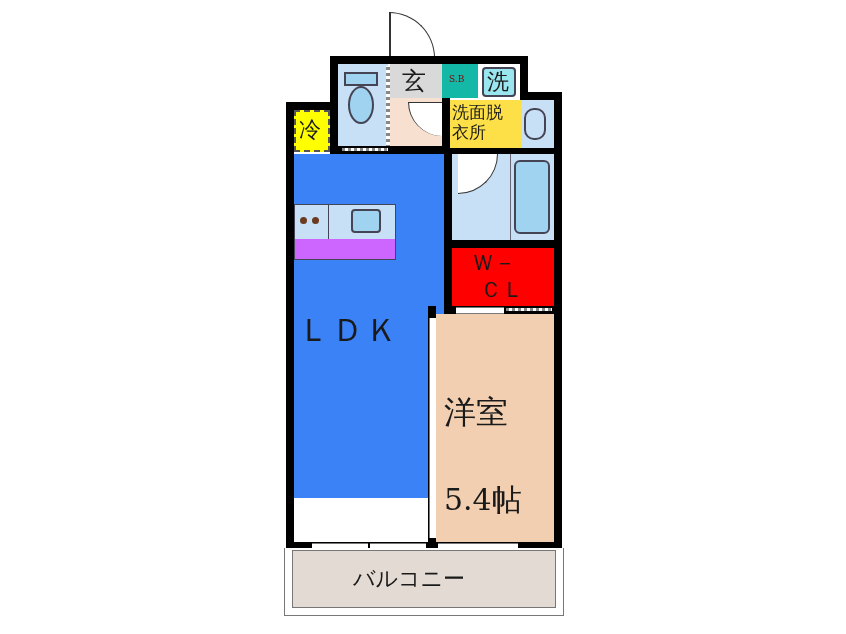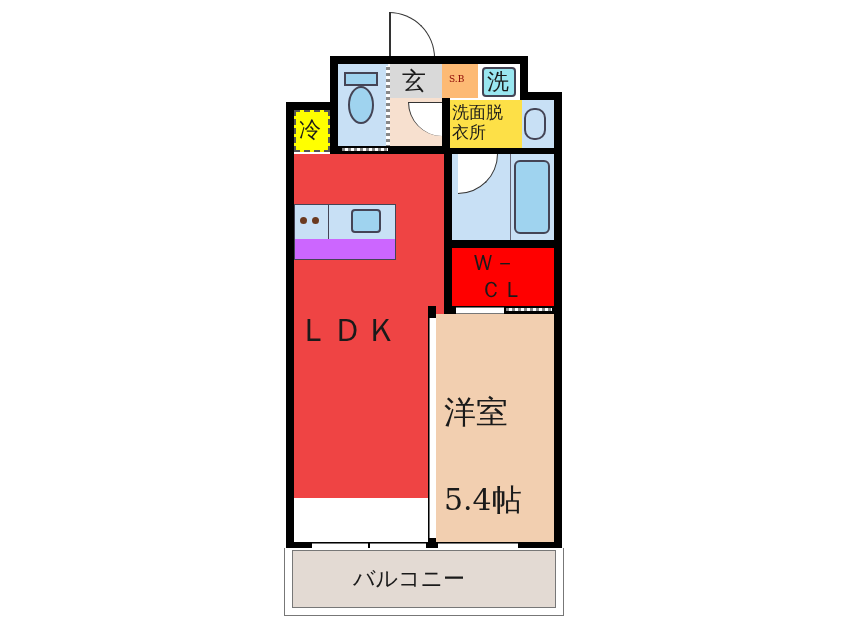--- a/index.html
+++ b/index.html
@@ -40,21 +40,21 @@
 <div class="abs wall" style="left:338px;top:146px;width:108px;height:8px;"></div>
 <div class="dots" style="left:342px;top:148px;width:46px;height:3px;"></div>
 
 <div class="abs" style="left:390px;top:64px;width:52px;height:34px;background:#d9d9d9;">
   <span class="label" style="left:12px;top:5px;font-size:24px;">玄</span>
 </div>
 <div class="abs" style="left:390px;top:98px;width:52px;height:48px;background:#f7e0cf;">
   <div class="abs" style="left:18px;top:4px;width:34px;height:34px;border-top:1px solid #333;border-left:1px solid #333;border-top-left-radius:0;border-bottom-left-radius:34px;background:#fff;"></div>
 </div>
 
-<div class="abs" style="left:442px;top:64px;width:36px;height:34px;background:#fdba74;">
+<div class="abs" style="left:442px;top:64px;width:36px;height:34px;background:#14b8a6;">
   <span class="label" style="left:7px;top:11px;font-size:9px;color:#800;">S.B</span>
 </div>
 <div class="abs wall" style="left:442px;top:98px;width:8px;height:56px;"></div>
 
 <div class="abs" style="left:478px;top:64px;width:42px;height:34px;background:#fff;">
   <div class="abs" style="left:4px;top:3px;width:34px;height:30px;background:#99e6f0;border:2px solid #445;border-radius:4px;">
     <span class="label" style="left:3px;top:2px;font-size:22px;">洗</span>
   </div>
 </div>
 
@@ -75,21 +75,21 @@
 <div class="abs wall" style="left:444px;top:240px;width:118px;height:8px;"></div>
 
 <div class="abs" style="left:452px;top:248px;width:102px;height:58px;background:#ff0000;">
   <span class="label" style="left:20px;top:4px;font-size:22px;">Ｗ－</span>
   <span class="label" style="left:28px;top:31px;font-size:22px;">ＣＬ</span>
 </div>
 <div class="abs wall" style="left:428px;top:306px;width:134px;height:8px;"></div>
 <div class="win" style="left:456px;top:307px;width:48px;height:5px;"></div>
 <div class="dots" style="left:506px;top:308px;width:46px;height:3px;"></div>
 
-<div class="abs" style="left:294px;top:154px;width:150px;height:344px;background:#ef4444;">
+<div class="abs" style="left:294px;top:154px;width:150px;height:344px;background:#3b82f6;">
 
   <div class="abs" style="left:0;top:50px;width:102px;height:56px;background:#cc66ff;border:1px solid #445;">
     <div class="abs" style="left:0;top:0;width:34px;height:34px;background:#c8e0f5;border-right:1px solid #445;">
       <div class="abs" style="left:5px;top:12px;width:7px;height:7px;border-radius:50%;background:#6b3a1f;"></div>
       <div class="abs" style="left:17px;top:12px;width:7px;height:7px;border-radius:50%;background:#6b3a1f;"></div>
     </div>
     <div class="abs" style="left:34px;top:0;width:66px;height:34px;background:#c8e0f5;">
       <div class="abs" style="left:22px;top:4px;width:30px;height:24px;border:2px solid #445;border-radius:4px;background:#9fd3ef;"></div>
     </div>
   </div>

